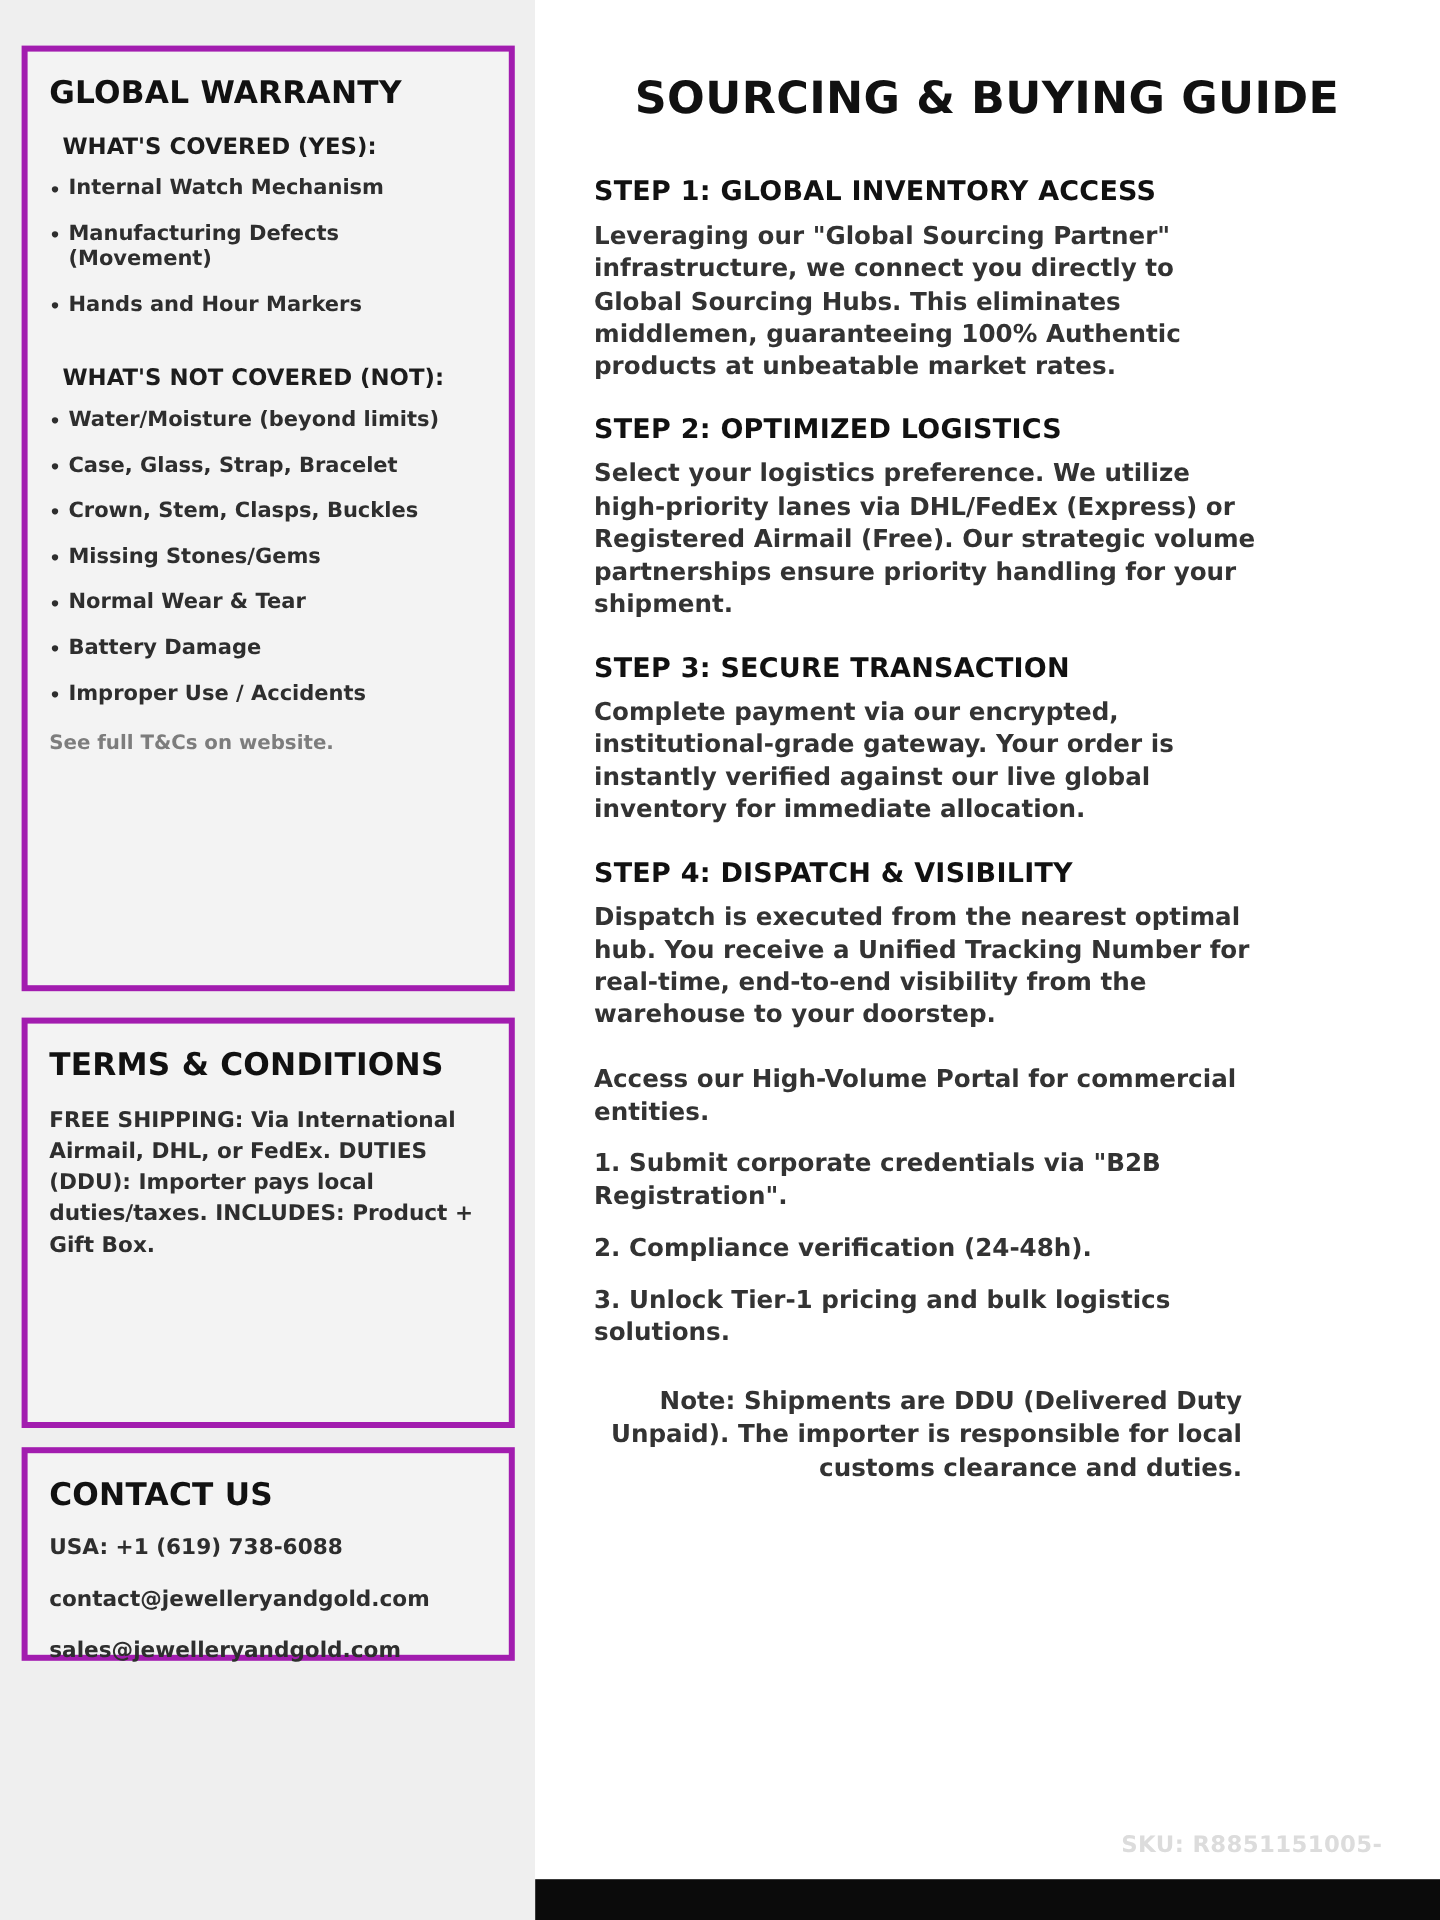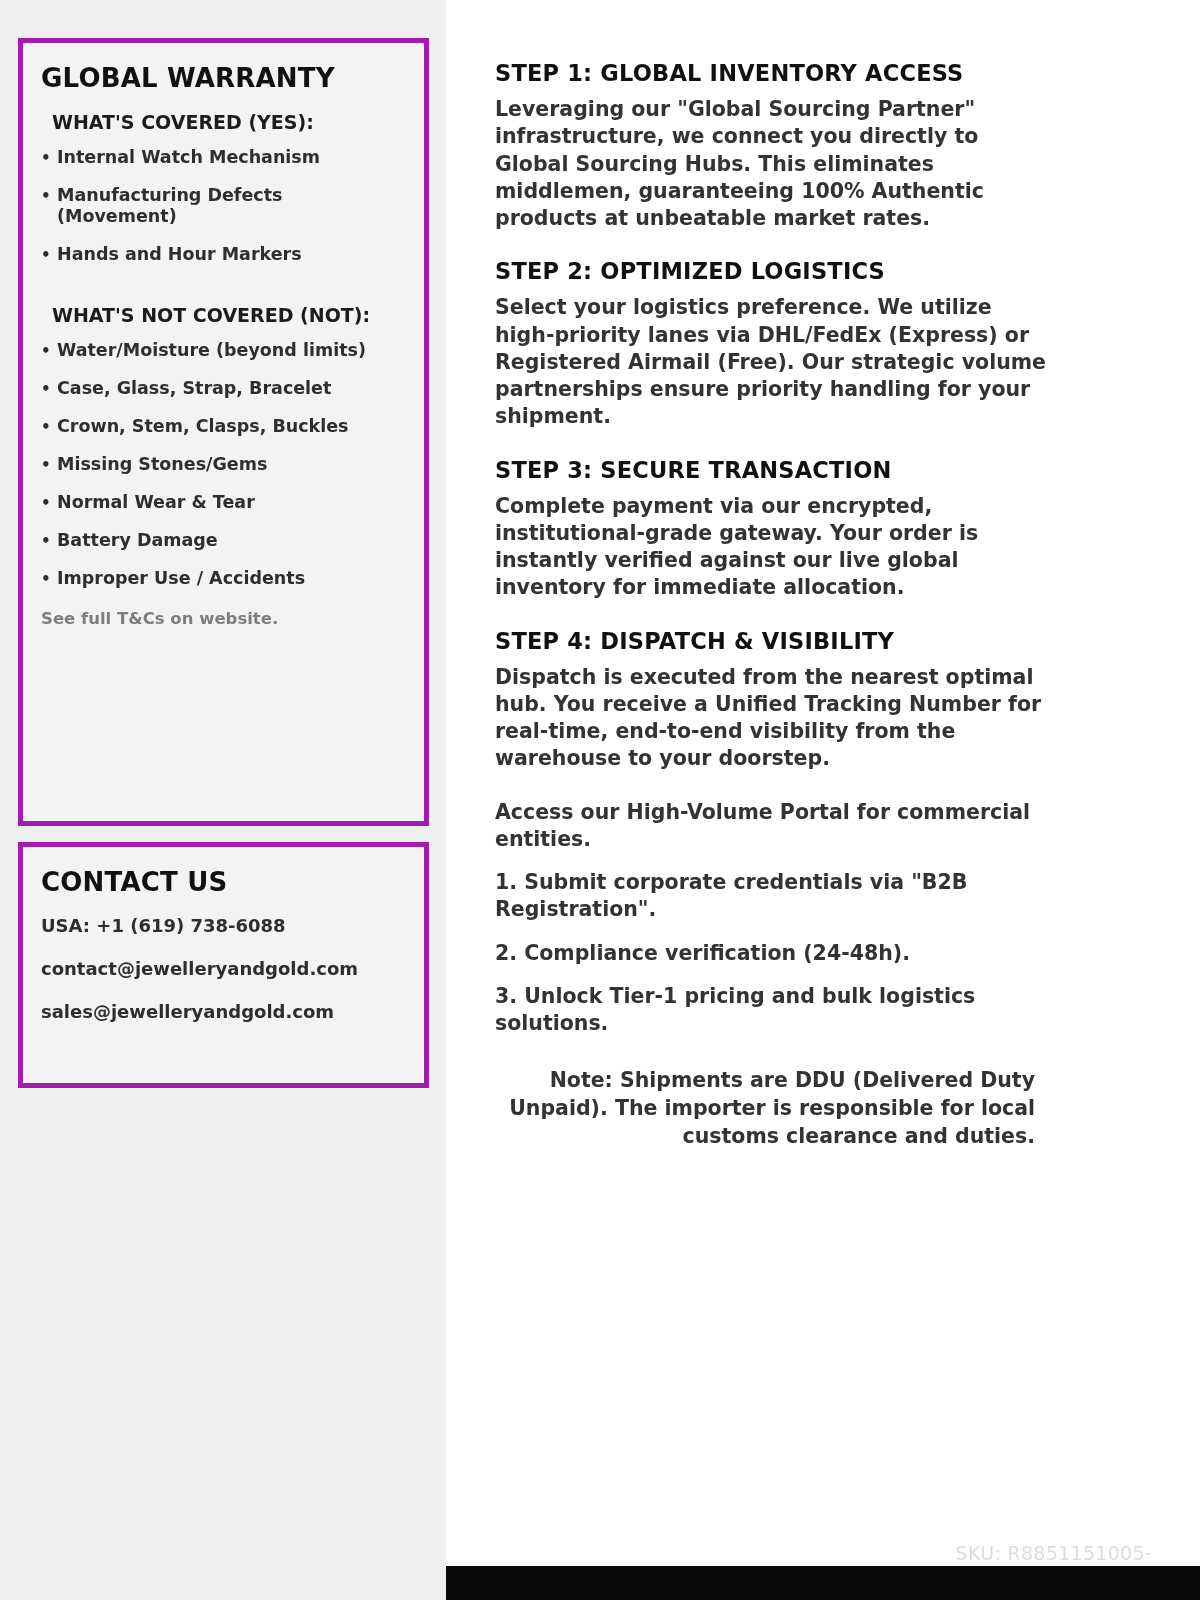--- a/index.html
+++ b/index.html
@@ -20,21 +20,21 @@
     background: #efefef;
     padding: 38px 17px 0 18px;
   }
   .side-box {
     background: #f3f3f3;
     border: 5px solid #a21caf;
     padding: 20px 18px 22px 18px;
   }
   .box-warranty { height: 788px; }
   .box-terms { height: 342px; margin-top: 22px; }
-  .box-contact { height: 246px; margin-top: 16px; }
+  .box-contact { height: 178px; margin-top: 16px; }
 
   .side-title {
     font-size: 26px;
     font-weight: 800;
     color: #111;
     letter-spacing: 0.2px;
     margin-bottom: 18px;
   }
   .side-subhead {
     font-size: 19px;
@@ -133,23 +133,23 @@
     line-height: 1.35;
     max-width: 540px;
     margin-top: 30px;
     text-align: right;
   }
 
   
   .sku {
     position: absolute;
     right: 48px;
-    bottom: 36px;
+    bottom: 52px;
     font-size: 19px;
-    font-weight: 400;
+    font-weight: 700;
     color: #dcdcdc;
     letter-spacing: 0.3px;
   }
   .bottom-bar {
     position: absolute;
     left: 446px; right: 0; bottom: 0;
     height: 34px;
     background: #0b0b0b;
   }
 </style>
@@ -177,32 +177,37 @@
       <li>Crown, Stem, Clasps, Buckles</li>
       <li>Missing Stones/Gems</li>
       <li>Normal Wear &amp; Tear</li>
       <li>Battery Damage</li>
       <li>Improper Use / Accidents</li>
     </ul>
 
     <p class="side-footnote">See full T&amp;Cs on website.</p>
   </section>
 
+  <section class="side-box box-terms">
+    <h2 class="side-title">TERMS &amp; CONDITIONS</h2>
+    <p class="side-paragraph">FREE SHIPPING: Via International Airmail, DHL, or FedEx.  DUTIES (DDU): Importer pays local duties/taxes.  INCLUDES: Product + Gift Box.</p>
+  </section>
 
   <section class="side-box box-contact">
     <h2 class="side-title">CONTACT US</h2>
     <p class="contact-line">USA: +1 (619) 738-6088</p>
     <p class="contact-line">contact@jewelleryandgold.com</p>
     <p class="contact-line">sales@jewelleryandgold.com</p>
   </section>
 
 </aside>
 
 <main class="main">
 
+  <h1 class="main-title">SOURCING &amp; BUYING GUIDE</h1>
 
   <section class="step">
     <h2 class="step-heading">STEP 1: GLOBAL INVENTORY ACCESS</h2>
     <p class="step-body">Leveraging our "Global Sourcing Partner" infrastructure, we connect you directly to Global Sourcing Hubs. This eliminates middlemen, guaranteeing 100% Authentic products at unbeatable market rates.</p>
   </section>
 
   <section class="step">
     <h2 class="step-heading">STEP 2: OPTIMIZED LOGISTICS</h2>
     <p class="step-body">Select your logistics preference. We utilize high-priority lanes via DHL/FedEx (Express) or Registered Airmail (Free). Our strategic volume partnerships ensure priority handling for your shipment.</p>
   </section>

